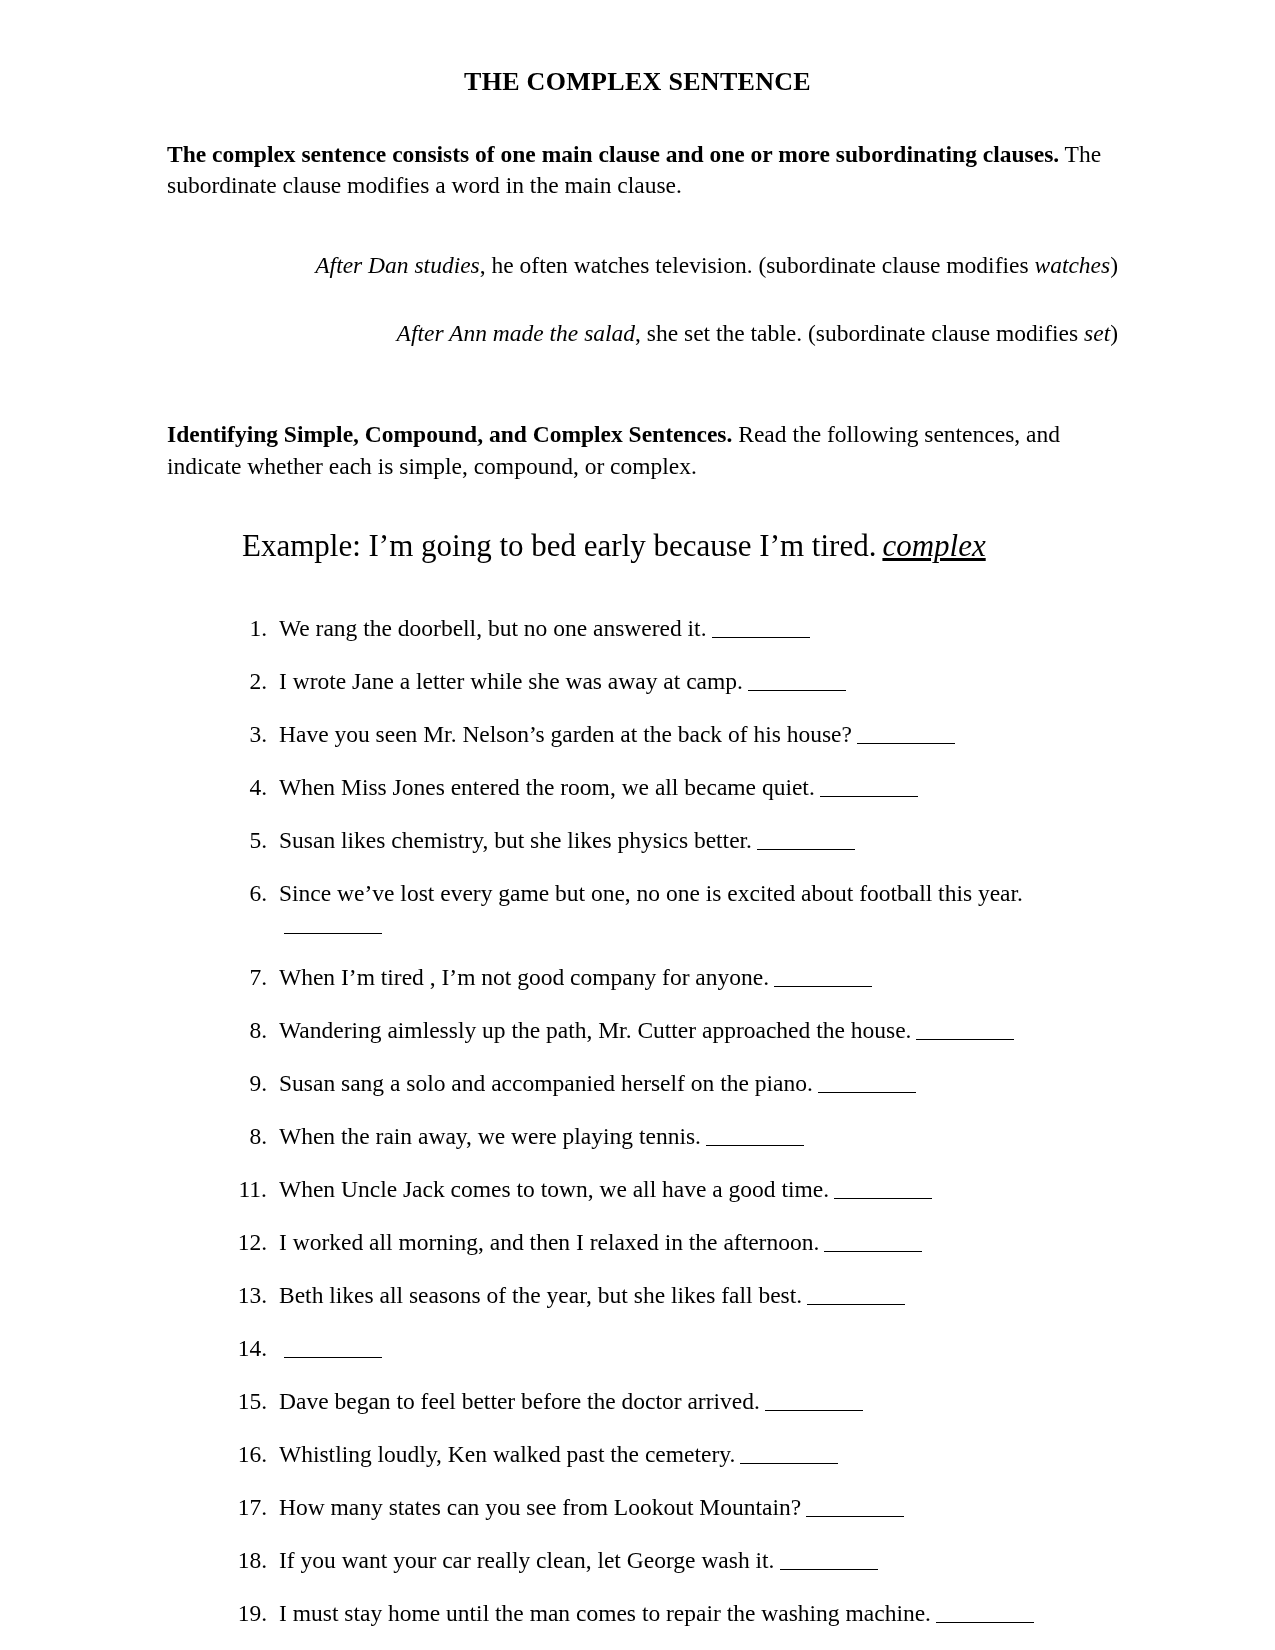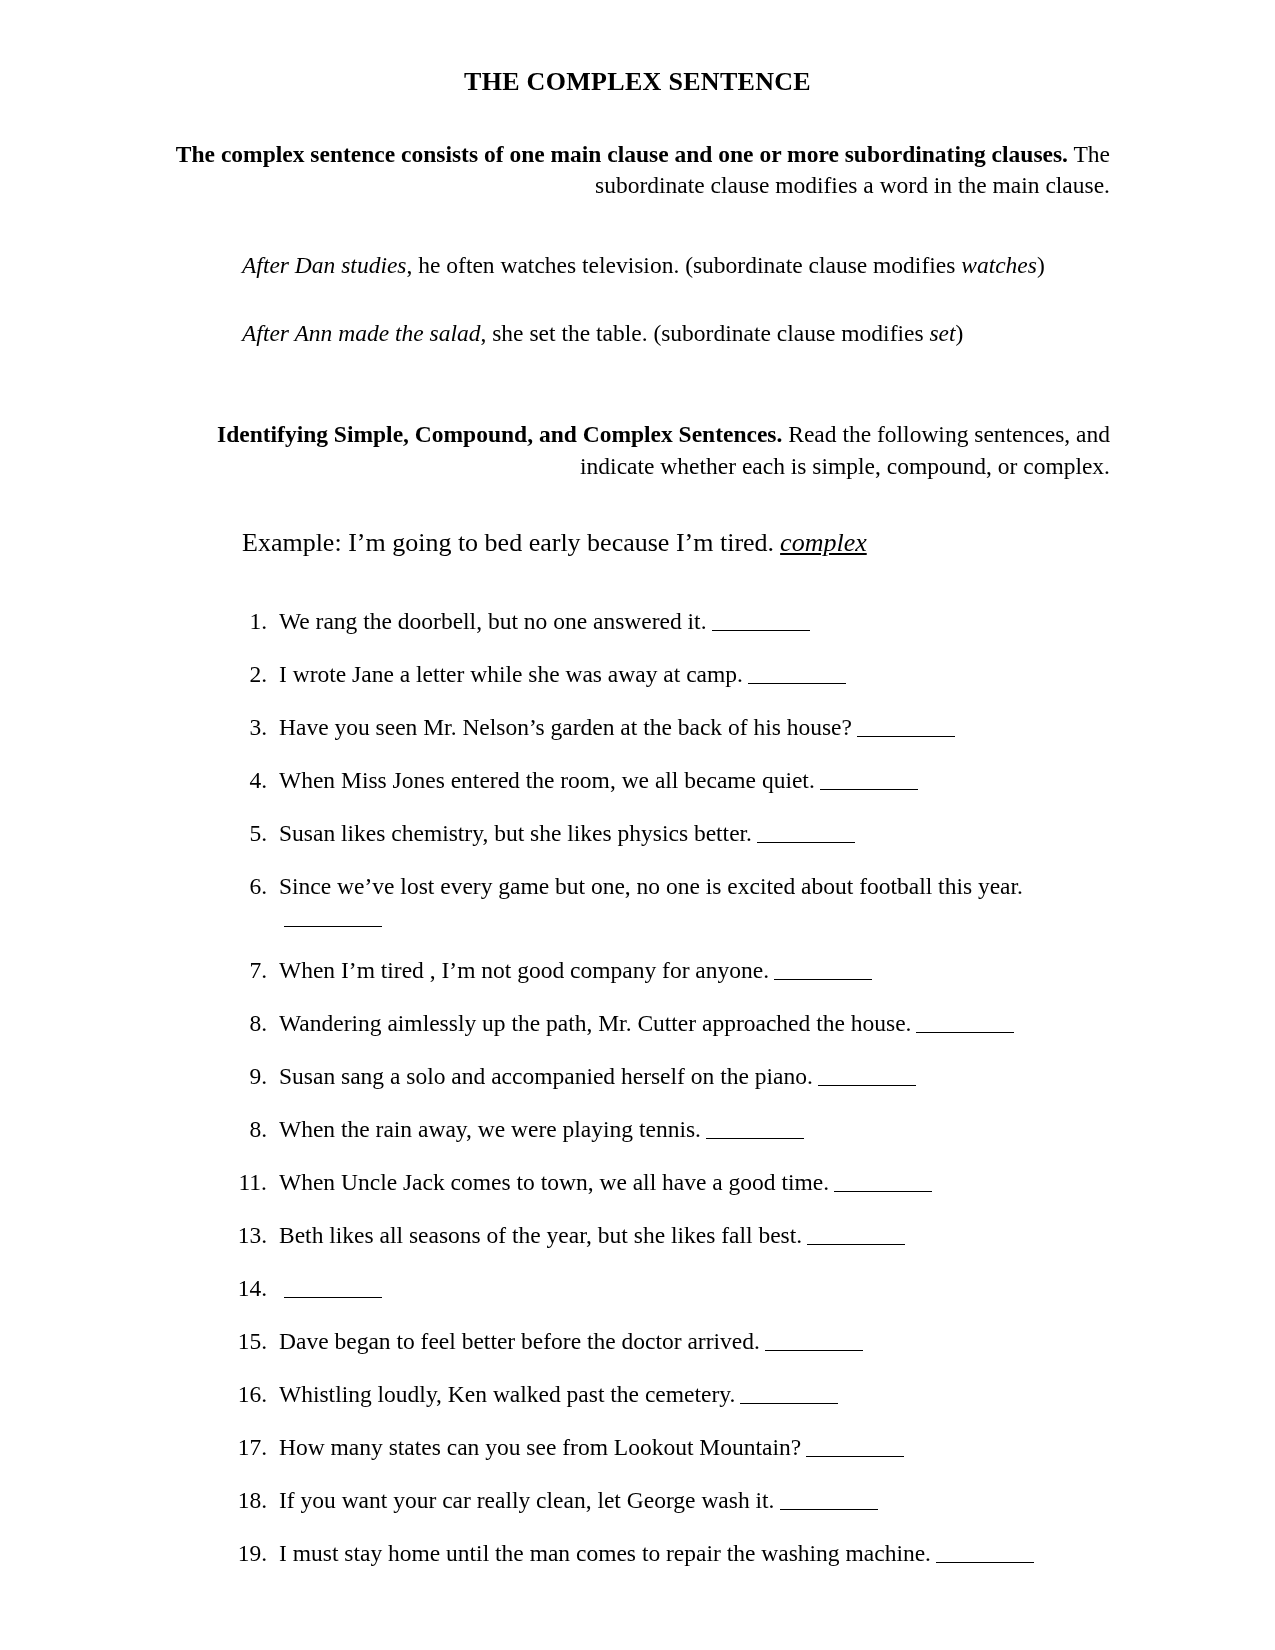--- a/index.html
+++ b/index.html
@@ -32,50 +32,51 @@
     line-height: 1.1;
   }
   .body-block {
     margin-left: 70px;
     margin-right: 68px;
     font-size: 23.5px;
     line-height: 1.35;
   }
   .intro-para {
     margin-top: 42px;
-    text-align: right;
+    text-align: left;
   }
   .intro-para .lead {
     font-weight: bold;
   }
   .examples {
     margin-left: 145px;
     margin-right: 60px;
     font-size: 23.5px;
     line-height: 1.35;
+    text-align: right;
   }
   .example-line {
     margin-top: 36px;
   }
   .example-line:first-child {
     margin-top: 48px;
   }
   .example-line em {
     font-style: italic;
   }
   .section-two {
     margin-top: 70px;
   }
   .section-two .lead {
     font-weight: bold;
   }
   .example-answer {
     margin-left: 145px;
     margin-right: 60px;
-    font-size: 26px;
+    font-size: 31px;
     line-height: 1.35;
     margin-top: 42px;
   }
   .example-answer .answer {
     font-style: italic;
     text-decoration: underline;
     margin-left: 6px;
   }
   ol.sentence-list {
     list-style: none;
@@ -139,20 +140,21 @@
     <li><span class="num">2.</span><span>I wrote Jane a letter while she was away at camp.</span><span class="blank"></span></li>
     <li><span class="num">3.</span><span>Have you seen Mr. Nelson’s garden at the back of his house?</span><span class="blank"></span></li>
     <li><span class="num">4.</span><span>When Miss Jones entered the room, we all became quiet.</span><span class="blank"></span></li>
     <li><span class="num">5.</span><span>Susan likes chemistry, but she likes physics better.</span><span class="blank"></span></li>
     <li><span class="num">6.</span><span>Since we’ve lost every game but one, no one is excited about football this year.</span><span class="blank"></span></li>
     <li><span class="num">7.</span><span>When I’m tired , I’m not good company for anyone.</span><span class="blank"></span></li>
     <li><span class="num">8.</span><span>Wandering aimlessly up the path, Mr. Cutter approached the house.</span><span class="blank"></span></li>
     <li><span class="num">9.</span><span>Susan sang a solo and accompanied herself on the piano.</span><span class="blank"></span></li>
     <li><span class="num">8.</span><span>When the rain away, we were playing tennis.</span><span class="blank"></span></li>
     <li><span class="num">11.</span><span>When Uncle Jack comes to town, we all have a good time.</span><span class="blank"></span></li>
+    <li><span class="num">12.</span><span>I worked all morning, and then I relaxed in the afternoon.</span><span class="blank"></span></li>
     <li><span class="num">13.</span><span>Beth likes all seasons of the year, but she likes fall best.</span><span class="blank"></span></li>
     <li><span class="num">14.</span><span class="blank"></span></li>
     <li><span class="num">15.</span><span>Dave began to feel better before the doctor arrived.</span><span class="blank"></span></li>
     <li><span class="num">16.</span><span>Whistling loudly, Ken walked past the cemetery.</span><span class="blank"></span></li>
     <li><span class="num">17.</span><span>How many states can you see from Lookout Mountain?</span><span class="blank"></span></li>
     <li><span class="num">18.</span><span>If you want your car really clean, let George wash it.</span><span class="blank"></span></li>
     <li><span class="num">19.</span><span>I must stay home until the man comes to repair the washing machine.</span><span class="blank"></span></li>
 
   </ol>
 

